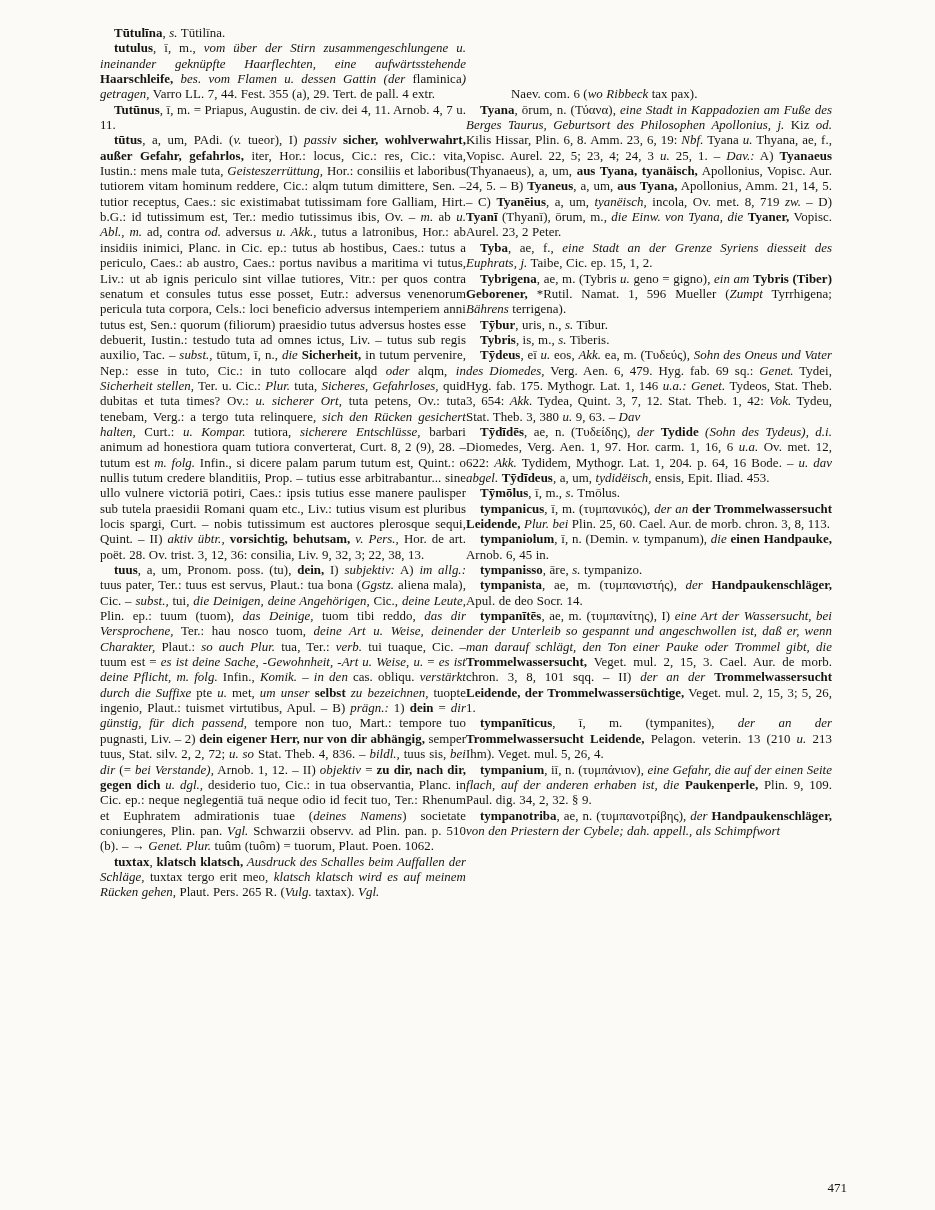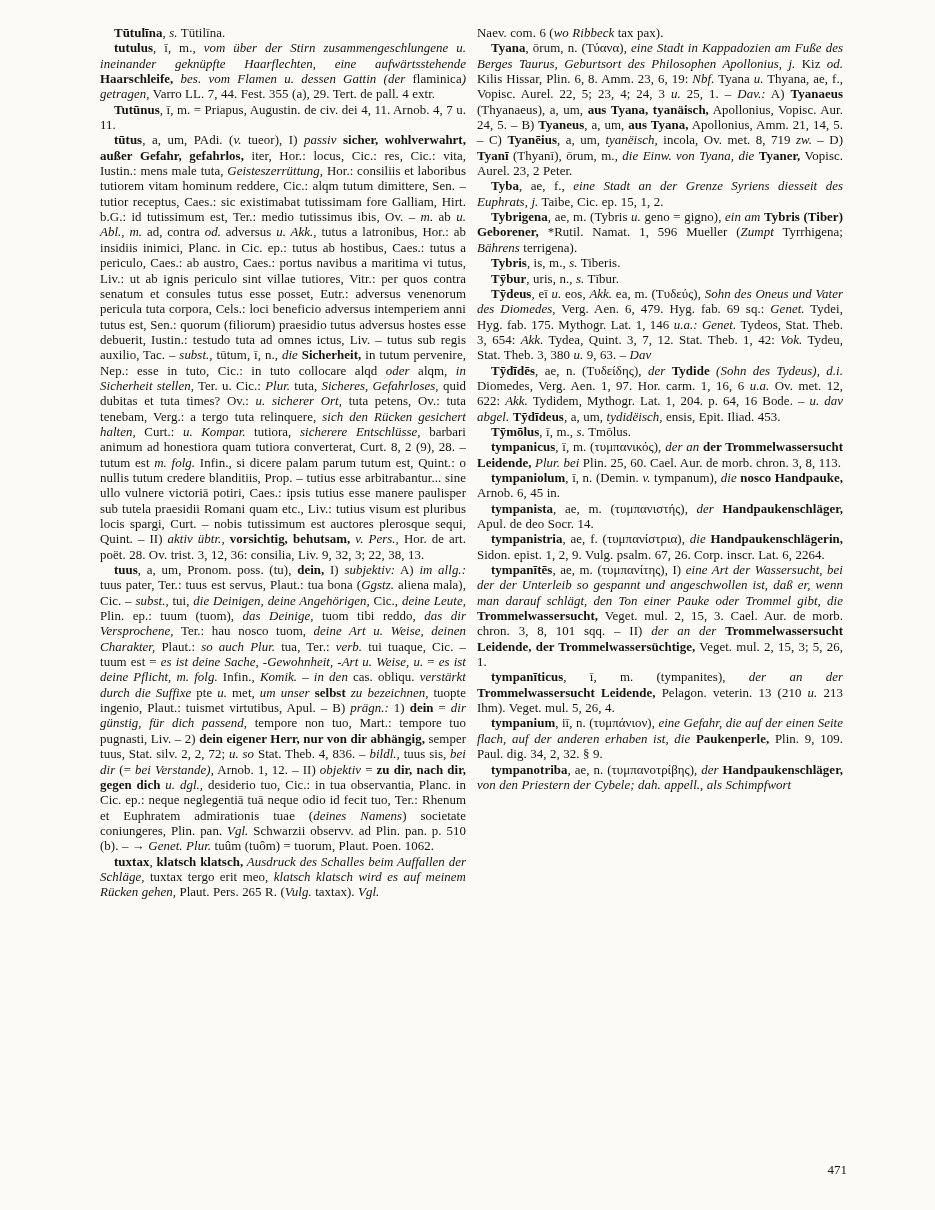--- a/index.html
+++ b/index.html
@@ -9,40 +9,40 @@
     color:#151412;
     font-family:"Liberation Serif","DejaVu Serif",serif;
   }
   .page {
     width:935px; height:1210px;
     padding:26px 86px 18px 100px;
     position:relative;
     overflow:hidden;
     background:#fbfaf6;
   }
-  .columns { display:flex; gap:11px; align-items:flex-start; }
+  .columns { display:flex; gap:0; align-items:center; }
   .column { width:366px; flex:0 0 366px; }
   .entry {
     font-size:12.9px;
     line-height:15.35px;
     text-align:justify;
     text-indent:14px;
     letter-spacing:0.05px;
     word-spacing:0.2px;
   }
-  .entry.continuation { text-indent:0; }
+  .entry.continuation { text-indent:0;margin-left:45px; }
   .seg-n { font-weight:400; font-style:normal; }
   .seg-b { font-weight:700; }
   .seg-i { font-style:italic; }
   .seg-bi { font-weight:700; }
   .seg-bu { font-weight:700; }
   .page-number {
     position:absolute;
     right:88px;
-    bottom:32px;
+    bottom:14px;
     font-size:13px;
     color:#151412;
   }
 </style>
 </head>
 <body>
 
 <div class="page">
   <div class="columns">
     <div class="column" id="col-left">
@@ -51,29 +51,29 @@
         <p class="entry"><span class="seg-b">Tutūnus</span><span class="seg-n">, ī, m. = Priapus, Augustin. de civ. dei 4, 11. Arnob. 4, 7 u. 11.</span></p>
         <p class="entry"><span class="seg-b">tūtus</span><span class="seg-n">, a, um, PAdi. (</span><span class="seg-i">v.</span><span class="seg-n"> tueor), I) </span><span class="seg-i">passiv </span><span class="seg-bi">sicher, wohlverwahrt, außer Gefahr, gefahrlos,</span><span class="seg-n"> iter, Hor.: locus, Cic.: res, Cic.: vita, Iustin.: mens male tuta, </span><span class="seg-i">Geisteszerrüttung,</span><span class="seg-n"> Hor.: consiliis et laboribus tutiorem vitam hominum reddere, Cic.: alqm tutum dimittere, Sen. – tutior receptus, Caes.: sic existimabat tutissimam fore Galliam, Hirt. b.G.: id tutissimum est, Ter.: medio tutissimus ibis, Ov. – </span><span class="seg-i">m.</span><span class="seg-n"> ab </span><span class="seg-i">u. Abl., m.</span><span class="seg-n"> ad, contra </span><span class="seg-i">od.</span><span class="seg-n"> adversus </span><span class="seg-i">u. Akk.,</span><span class="seg-n"> tutus a latronibus, Hor.: ab insidiis inimici, Planc. in Cic. ep.: tutus ab hostibus, Caes.: tutus a periculo, Caes.: ab austro, Caes.: portus navibus a maritima vi tutus, Liv.: ut ab ignis periculo sint villae tutiores, Vitr.: per quos contra senatum et consules tutus esse posset, Eutr.: adversus venenorum pericula tuta corpora, Cels.: loci beneficio adversus intemperiem anni tutus est, Sen.: quorum (filiorum) praesidio tutus adversus hostes esse debuerit, Iustin.: testudo tuta ad omnes ictus, Liv. – tutus sub regis auxilio, Tac. – </span><span class="seg-i">subst.,</span><span class="seg-n"> tūtum, ī, n., </span><span class="seg-i">die </span><span class="seg-bi">Sicherheit,</span><span class="seg-n"> in tutum pervenire, Nep.: esse in tuto, Cic.: in tuto collocare alqd </span><span class="seg-i">oder</span><span class="seg-n"> alqm, </span><span class="seg-i">in Sicherheit stellen,</span><span class="seg-n"> Ter. u. Cic.: </span><span class="seg-i">Plur.</span><span class="seg-n"> tuta, </span><span class="seg-i">Sicheres, Gefahrloses,</span><span class="seg-n"> quid dubitas et tuta times? Ov.: </span><span class="seg-i">u. sicherer Ort,</span><span class="seg-n"> tuta petens, Ov.: tuta tenebam, Verg.: a tergo tuta relinquere, </span><span class="seg-i">sich den Rücken gesichert halten,</span><span class="seg-n"> Curt.: </span><span class="seg-i">u. Kompar.</span><span class="seg-n"> tutiora, </span><span class="seg-i">sicherere Entschlüsse,</span><span class="seg-n"> barbari animum ad honestiora quam tutiora converterat, Curt. 8, 2 (9), 28. – tutum est </span><span class="seg-i">m. folg.</span><span class="seg-n"> Infin., si dicere palam parum tutum est, Quint.: o nullis tutum credere blanditiis, Prop. – tutius esse arbitrabantur... sine ullo vulnere victoriā potiri, Caes.: ipsis tutius esse manere paulisper sub tutela praesidii Romani quam etc., Liv.: tutius visum est pluribus locis spargi, Curt. – nobis tutissimum est auctores plerosque sequi, Quint. – II) </span><span class="seg-i">aktiv übtr., </span><span class="seg-bi">vorsichtig, behutsam,</span><span class="seg-i"> v. Pers.,</span><span class="seg-n"> Hor. de art. poët. 28. Ov. trist. 3, 12, 36: consilia, Liv. 9, 32, 3; 22, 38, 13.</span></p>
         <p class="entry"><span class="seg-b">tuus</span><span class="seg-n">, a, um, Pronom. poss. (tu), </span><span class="seg-bi">dein,</span><span class="seg-n"> I) </span><span class="seg-i">subjektiv:</span><span class="seg-n"> A) </span><span class="seg-i">im allg.:</span><span class="seg-n"> tuus pater, Ter.: tuus est servus, Plaut.: tua bona (</span><span class="seg-i">Ggstz.</span><span class="seg-n"> aliena mala), Cic. – </span><span class="seg-i">subst.,</span><span class="seg-n"> tui, </span><span class="seg-i">die Deinigen, deine Angehörigen,</span><span class="seg-n"> Cic., </span><span class="seg-i">deine Leute,</span><span class="seg-n"> Plin. ep.: tuum (tuom), </span><span class="seg-i">das Deinige,</span><span class="seg-n"> tuom tibi reddo, </span><span class="seg-i">das dir Versprochene,</span><span class="seg-n"> Ter.: hau nosco tuom, </span><span class="seg-i">deine Art u. Weise, deinen Charakter,</span><span class="seg-n"> Plaut.: </span><span class="seg-i">so auch Plur.</span><span class="seg-n"> tua, Ter.: </span><span class="seg-i">verb.</span><span class="seg-n"> tui tuaque, Cic. – tuum est = </span><span class="seg-i">es ist deine Sache, -Gewohnheit, -Art u. Weise, u.</span><span class="seg-n"> = </span><span class="seg-i">es ist deine Pflicht, m. folg.</span><span class="seg-n"> Infin., </span><span class="seg-i">Komik.</span><span class="seg-n"> – </span><span class="seg-i">in den</span><span class="seg-n"> cas. obliqu. </span><span class="seg-i">verstärkt durch die Suffixe</span><span class="seg-n"> pte </span><span class="seg-i">u.</span><span class="seg-n"> met, </span><span class="seg-i">um unser </span><span class="seg-bi">selbst</span><span class="seg-i"> zu bezeichnen,</span><span class="seg-n"> tuopte ingenio, Plaut.: tuismet virtutibus, Apul. – B) </span><span class="seg-i">prägn.:</span><span class="seg-n"> 1) </span><span class="seg-bi">dein</span><span class="seg-n"> = </span><span class="seg-i">dir günstig, für dich passend,</span><span class="seg-n"> tempore non tuo, Mart.: tempore tuo pugnasti, Liv. – 2) </span><span class="seg-bi">dein eigener Herr, nur von dir abhängig,</span><span class="seg-n"> semper tuus, Stat. silv. 2, 2, 72; </span><span class="seg-i">u. so</span><span class="seg-n"> Stat. Theb. 4, 836. – </span><span class="seg-i">bildl.,</span><span class="seg-n"> tuus sis, </span><span class="seg-i">bei dir</span><span class="seg-n"> (= </span><span class="seg-i">bei Verstande),</span><span class="seg-n"> Arnob. 1, 12. – II) </span><span class="seg-i">objektiv</span><span class="seg-n"> = </span><span class="seg-bi">zu dir, nach dir, gegen dich</span><span class="seg-i"> u. dgl.,</span><span class="seg-n"> desiderio tuo, Cic.: in tua observantia, Planc. in Cic. ep.: neque neglegentiā tuā neque odio id fecit tuo, Ter.: Rhenum et Euphratem admirationis tuae (</span><span class="seg-i">deines Namens</span><span class="seg-n">) societate coniungeres, Plin. pan. </span><span class="seg-i">Vgl.</span><span class="seg-n"> Schwarzii observv. ad Plin. pan. p. 510 (b). – → </span><span class="seg-i">Genet. Plur.</span><span class="seg-n"> tuûm (tuôm) = tuorum, Plaut. Poen. 1062.</span></p>
         <p class="entry"><span class="seg-b">tuxtax</span><span class="seg-n">, </span><span class="seg-bi">klatsch klatsch,</span><span class="seg-i"> Ausdruck des Schalles beim Auffallen der Schläge,</span><span class="seg-n"> tuxtax tergo erit meo, </span><span class="seg-i">klatsch klatsch wird es auf meinem Rücken gehen,</span><span class="seg-n"> Plaut. Pers. 265 R. (</span><span class="seg-i">Vulg.</span><span class="seg-n"> taxtax). </span><span class="seg-i">Vgl.</span></p>
       </div>
     <div class="column" id="col-right">
         <p class="entry continuation"><span class="seg-n">Naev. com. 6 (</span><span class="seg-i">wo Ribbeck</span><span class="seg-n"> tax pax).</span></p>
         <p class="entry"><span class="seg-b">Tyana</span><span class="seg-n">, ōrum, n. (Τύανα), </span><span class="seg-i">eine Stadt in Kappadozien am Fuße des Berges Taurus, Geburtsort des Philosophen Apollonius, j.</span><span class="seg-n"> Kiz </span><span class="seg-i">od.</span><span class="seg-n"> Kilis Hissar, Plin. 6, 8. Amm. 23, 6, 19: </span><span class="seg-i">Nbf.</span><span class="seg-n"> Tyana </span><span class="seg-i">u.</span><span class="seg-n"> Thyana, ae, f., Vopisc. Aurel. 22, 5; 23, 4; 24, 3 </span><span class="seg-i">u.</span><span class="seg-n"> 25, 1. – </span><span class="seg-i">Dav.:</span><span class="seg-n"> A) </span><span class="seg-b">Tyanaeus</span><span class="seg-n"> (Thyanaeus), a, um, </span><span class="seg-bi">aus Tyana, tyanäisch,</span><span class="seg-n"> Apollonius, Vopisc. Aur. 24, 5. – B) </span><span class="seg-b">Tyaneus</span><span class="seg-n">, a, um, </span><span class="seg-bi">aus Tyana,</span><span class="seg-n"> Apollonius, Amm. 21, 14, 5. – C) </span><span class="seg-b">Tyanēius</span><span class="seg-n">, a, um, </span><span class="seg-i">tyanëisch,</span><span class="seg-n"> incola, Ov. met. 8, 719 </span><span class="seg-i">zw.</span><span class="seg-n"> – D) </span><span class="seg-b">Tyanī</span><span class="seg-n"> (Thyanī), ōrum, m., </span><span class="seg-i">die Einw. von Tyana, die </span><span class="seg-bi">Tyaner,</span><span class="seg-n"> Vopisc. Aurel. 23, 2 Peter.</span></p>
         <p class="entry"><span class="seg-b">Tyba</span><span class="seg-n">, ae, f., </span><span class="seg-i">eine Stadt an der Grenze Syriens diesseit des Euphrats, j.</span><span class="seg-n"> Taibe, Cic. ep. 15, 1, 2.</span></p>
         <p class="entry"><span class="seg-b">Tybrigena</span><span class="seg-n">, ae, m. (Tybris </span><span class="seg-i">u.</span><span class="seg-n"> geno = gigno), </span><span class="seg-i">ein am </span><span class="seg-bi">Tybris (Tiber) Geborener,</span><span class="seg-n"> *Rutil. Namat. 1, 596 Mueller (</span><span class="seg-i">Zumpt</span><span class="seg-n"> Tyrrhigena; </span><span class="seg-i">Bährens</span><span class="seg-n"> terrigena).</span></p>
+        <p class="entry"><span class="seg-b">Tȳbur</span><span class="seg-n">, uris, n., </span><span class="seg-i">s.</span><span class="seg-n"> Tībur.</span></p>
         <p class="entry"><span class="seg-b">Tybris</span><span class="seg-n">, is, m., </span><span class="seg-i">s.</span><span class="seg-n"> Tiberis.</span></p>
-        <p class="entry"><span class="seg-b">Tȳbur</span><span class="seg-n">, uris, n., </span><span class="seg-i">s.</span><span class="seg-n"> Tībur.</span></p>
         <p class="entry"><span class="seg-b">Tȳ</span><span class="seg-bu">deus</span><span class="seg-n">, eī </span><span class="seg-i">u.</span><span class="seg-n"> eos, </span><span class="seg-i">Akk.</span><span class="seg-n"> ea, m. (Τυδεύς), </span><span class="seg-i">Sohn des Oneus und Vater des Diomedes,</span><span class="seg-n"> Verg. Aen. 6, 479. Hyg. fab. 69 sq.: </span><span class="seg-i">Genet.</span><span class="seg-n"> Tydei, Hyg. fab. 175. Mythogr. Lat. 1, 146 </span><span class="seg-i">u.a.:</span><span class="seg-n"> </span><span class="seg-i">Genet.</span><span class="seg-n"> Tydeos, Stat. Theb. 3, 654: </span><span class="seg-i">Akk.</span><span class="seg-n"> Tydea, Quint. 3, 7, 12. Stat. Theb. 1, 42: </span><span class="seg-i">Vok.</span><span class="seg-n"> Tydeu, Stat. Theb. 3, 380 </span><span class="seg-i">u.</span><span class="seg-n"> 9, 63. – </span><span class="seg-i">Dav</span></p>
         <p class="entry"><span class="seg-b">Tȳdīdēs</span><span class="seg-n">, ae, n. (Τυδείδης), </span><span class="seg-i">der </span><span class="seg-bi">Tydide</span><span class="seg-i"> (Sohn des Tydeus), d.i.</span><span class="seg-n"> Diomedes, Verg. Aen. 1, 97. Hor. carm. 1, 16, 6 </span><span class="seg-i">u.a.</span><span class="seg-n"> Ov. met. 12, 622: </span><span class="seg-i">Akk.</span><span class="seg-n"> Tydidem, Mythogr. Lat. 1, 204. p. 64, 16 Bode. – </span><span class="seg-i">u. dav abgel. </span><span class="seg-b">Tȳdīdeus</span><span class="seg-n">, a, um, </span><span class="seg-i">tydidëisch,</span><span class="seg-n"> ensis, Epit. Iliad. 453.</span></p>
         <p class="entry"><span class="seg-b">Tȳmōlus</span><span class="seg-n">, ī, m., </span><span class="seg-i">s.</span><span class="seg-n"> Tmōlus.</span></p>
         <p class="entry"><span class="seg-b">tympanicus</span><span class="seg-n">, ī, m. (τυμπανικός), </span><span class="seg-i">der an </span><span class="seg-bi">der Trommelwassersucht Leidende,</span><span class="seg-i"> Plur. bei</span><span class="seg-n"> Plin. 25, 60. Cael. Aur. de morb. chron. 3, 8, 113.</span></p>
-        <p class="entry"><span class="seg-b">tympaniolum</span><span class="seg-n">, ī, n. (Demin. </span><span class="seg-i">v.</span><span class="seg-n"> tympanum), </span><span class="seg-i">die </span><span class="seg-bi">nosco Handpauke,</span><span class="seg-n"> Arnob. 6, 45 in.</span></p>
+        <p class="entry"><span class="seg-b">tympaniolum</span><span class="seg-n">, ī, n. (Demin. </span><span class="seg-i">v.</span><span class="seg-n"> tympanum), </span><span class="seg-i">die </span><span class="seg-bi">einen Handpauke,</span><span class="seg-n"> Arnob. 6, 45 in.</span></p>
+        <p class="entry"><span class="seg-b">tympanisso</span><span class="seg-n">, āre, </span><span class="seg-i">s.</span><span class="seg-n"> tympanizo.</span></p>
         <p class="entry"><span class="seg-b">tympanista</span><span class="seg-n">, ae, m. (τυμπανιστής), </span><span class="seg-i">der </span><span class="seg-bi">Handpaukenschläger,</span><span class="seg-n"> Apul. de deo Socr. 14.</span></p>
-        <p class="entry"><span class="seg-b">tympanistria</span><span class="seg-n">, ae, f. (τυμπανίστρια), </span><span class="seg-i">die </span><span class="seg-bi">Handpaukenschlägerin,</span><span class="seg-n"> Sidon. epist. 1, 2, 9. Vulg. psalm. 67, 26. Corp. inscr. Lat. 6, 2264.</span></p>
         <p class="entry"><span class="seg-b">tympanītēs</span><span class="seg-n">, ae, m. (τυμπανίτης), I) </span><span class="seg-i">eine Art der Wassersucht, bei der der Unterleib so gespannt und angeschwollen ist, daß er, wenn man darauf schlägt, den Ton einer Pauke oder Trommel gibt, die </span><span class="seg-bi">Trommelwassersucht,</span><span class="seg-n"> Veget. mul. 2, 15, 3. Cael. Aur. de morb. chron. 3, 8, 101 sqq. – II) </span><span class="seg-i">der an der </span><span class="seg-bi">Trommelwassersucht Leidende, der Trommelwassersüchtige,</span><span class="seg-n"> Veget. mul. 2, 15, 3; 5, 26, 1.</span></p>
         <p class="entry"><span class="seg-b">tympanīticus</span><span class="seg-n">, ī, m. (tympanites), </span><span class="seg-i">der an der </span><span class="seg-bi">Trommelwassersucht Leidende,</span><span class="seg-n"> Pelagon. veterin. 13 (210 </span><span class="seg-i">u.</span><span class="seg-n"> 213 Ihm). Veget. mul. 5, 26, 4.</span></p>
         <p class="entry"><span class="seg-b">tympanium</span><span class="seg-n">, iī, n. (τυμπάνιον), </span><span class="seg-i">eine Gefahr, die auf der einen Seite flach, auf der anderen erhaben ist, die </span><span class="seg-bi">Paukenperle,</span><span class="seg-n"> Plin. 9, 109. Paul. dig. 34, 2, 32. § 9.</span></p>
         <p class="entry"><span class="seg-b">tympanotriba</span><span class="seg-n">, ae, n. (τυμπανοτρίβης), </span><span class="seg-i">der </span><span class="seg-bi">Handpaukenschläger,</span><span class="seg-i"> von den Priestern der Cybele; dah. appell., als Schimpfwort</span></p>
       </div>
   </div>
   <div class="page-number">471</div>
 </div>
 
 </body></html>

